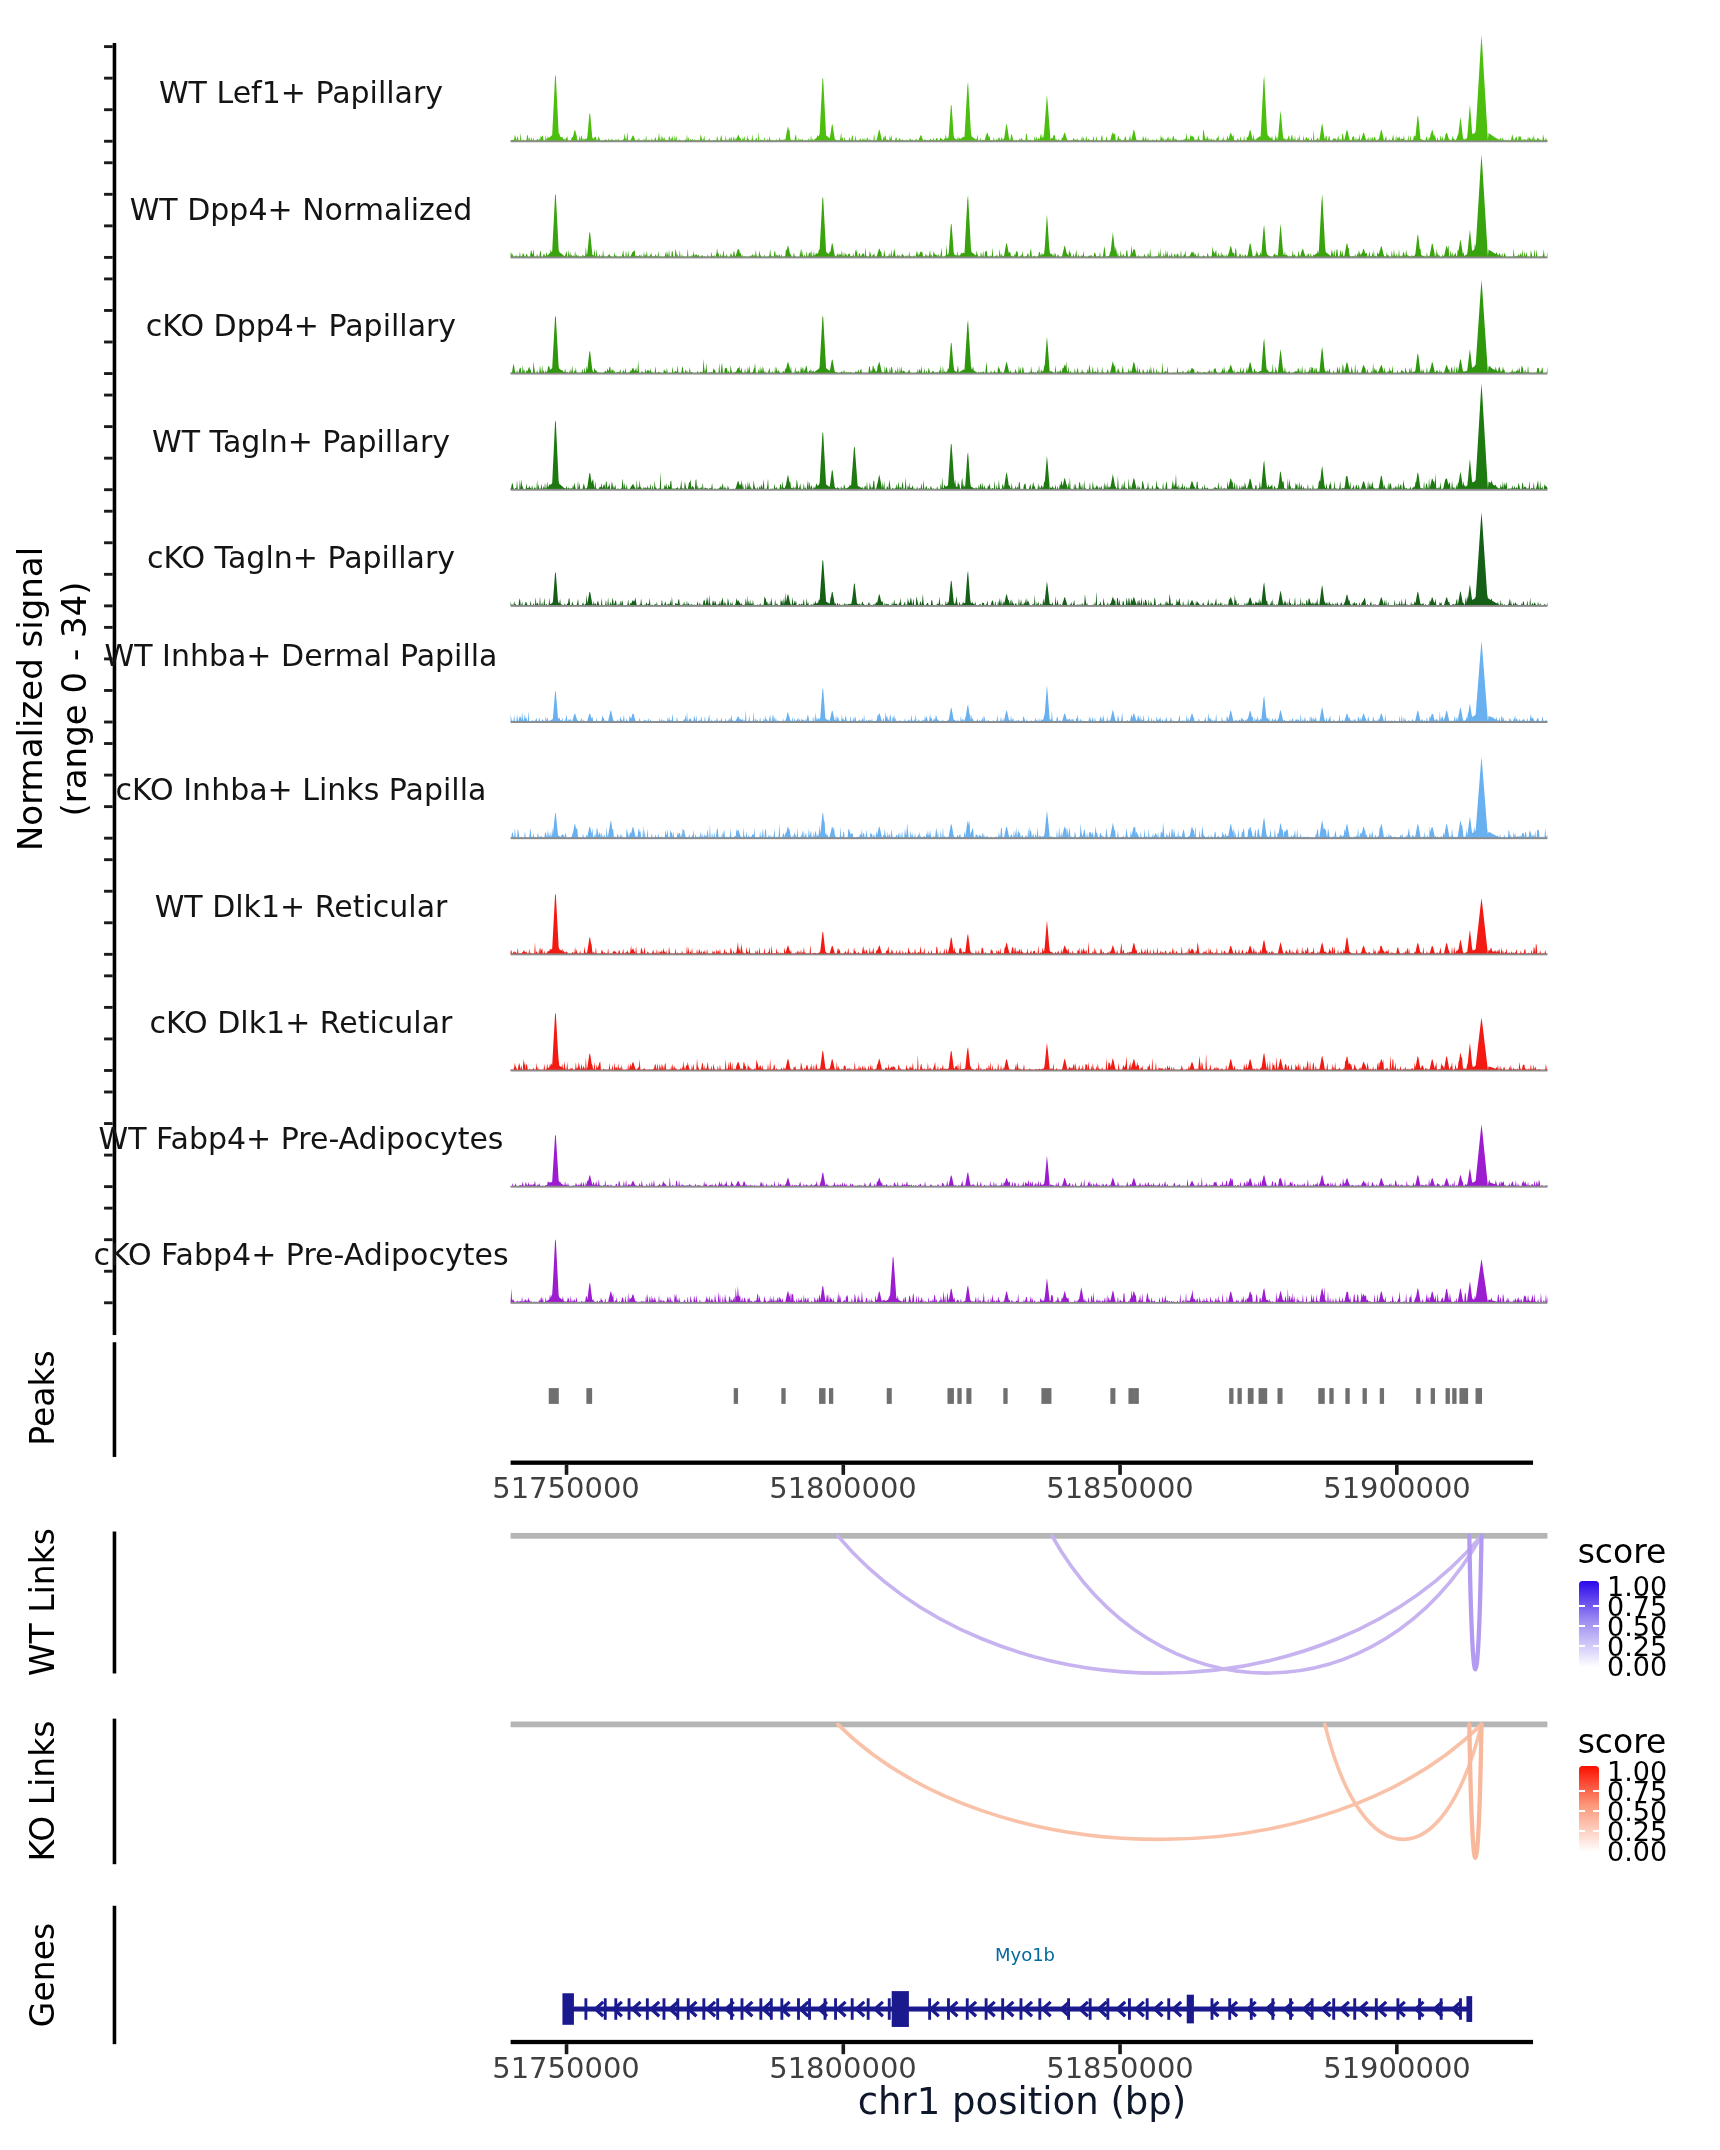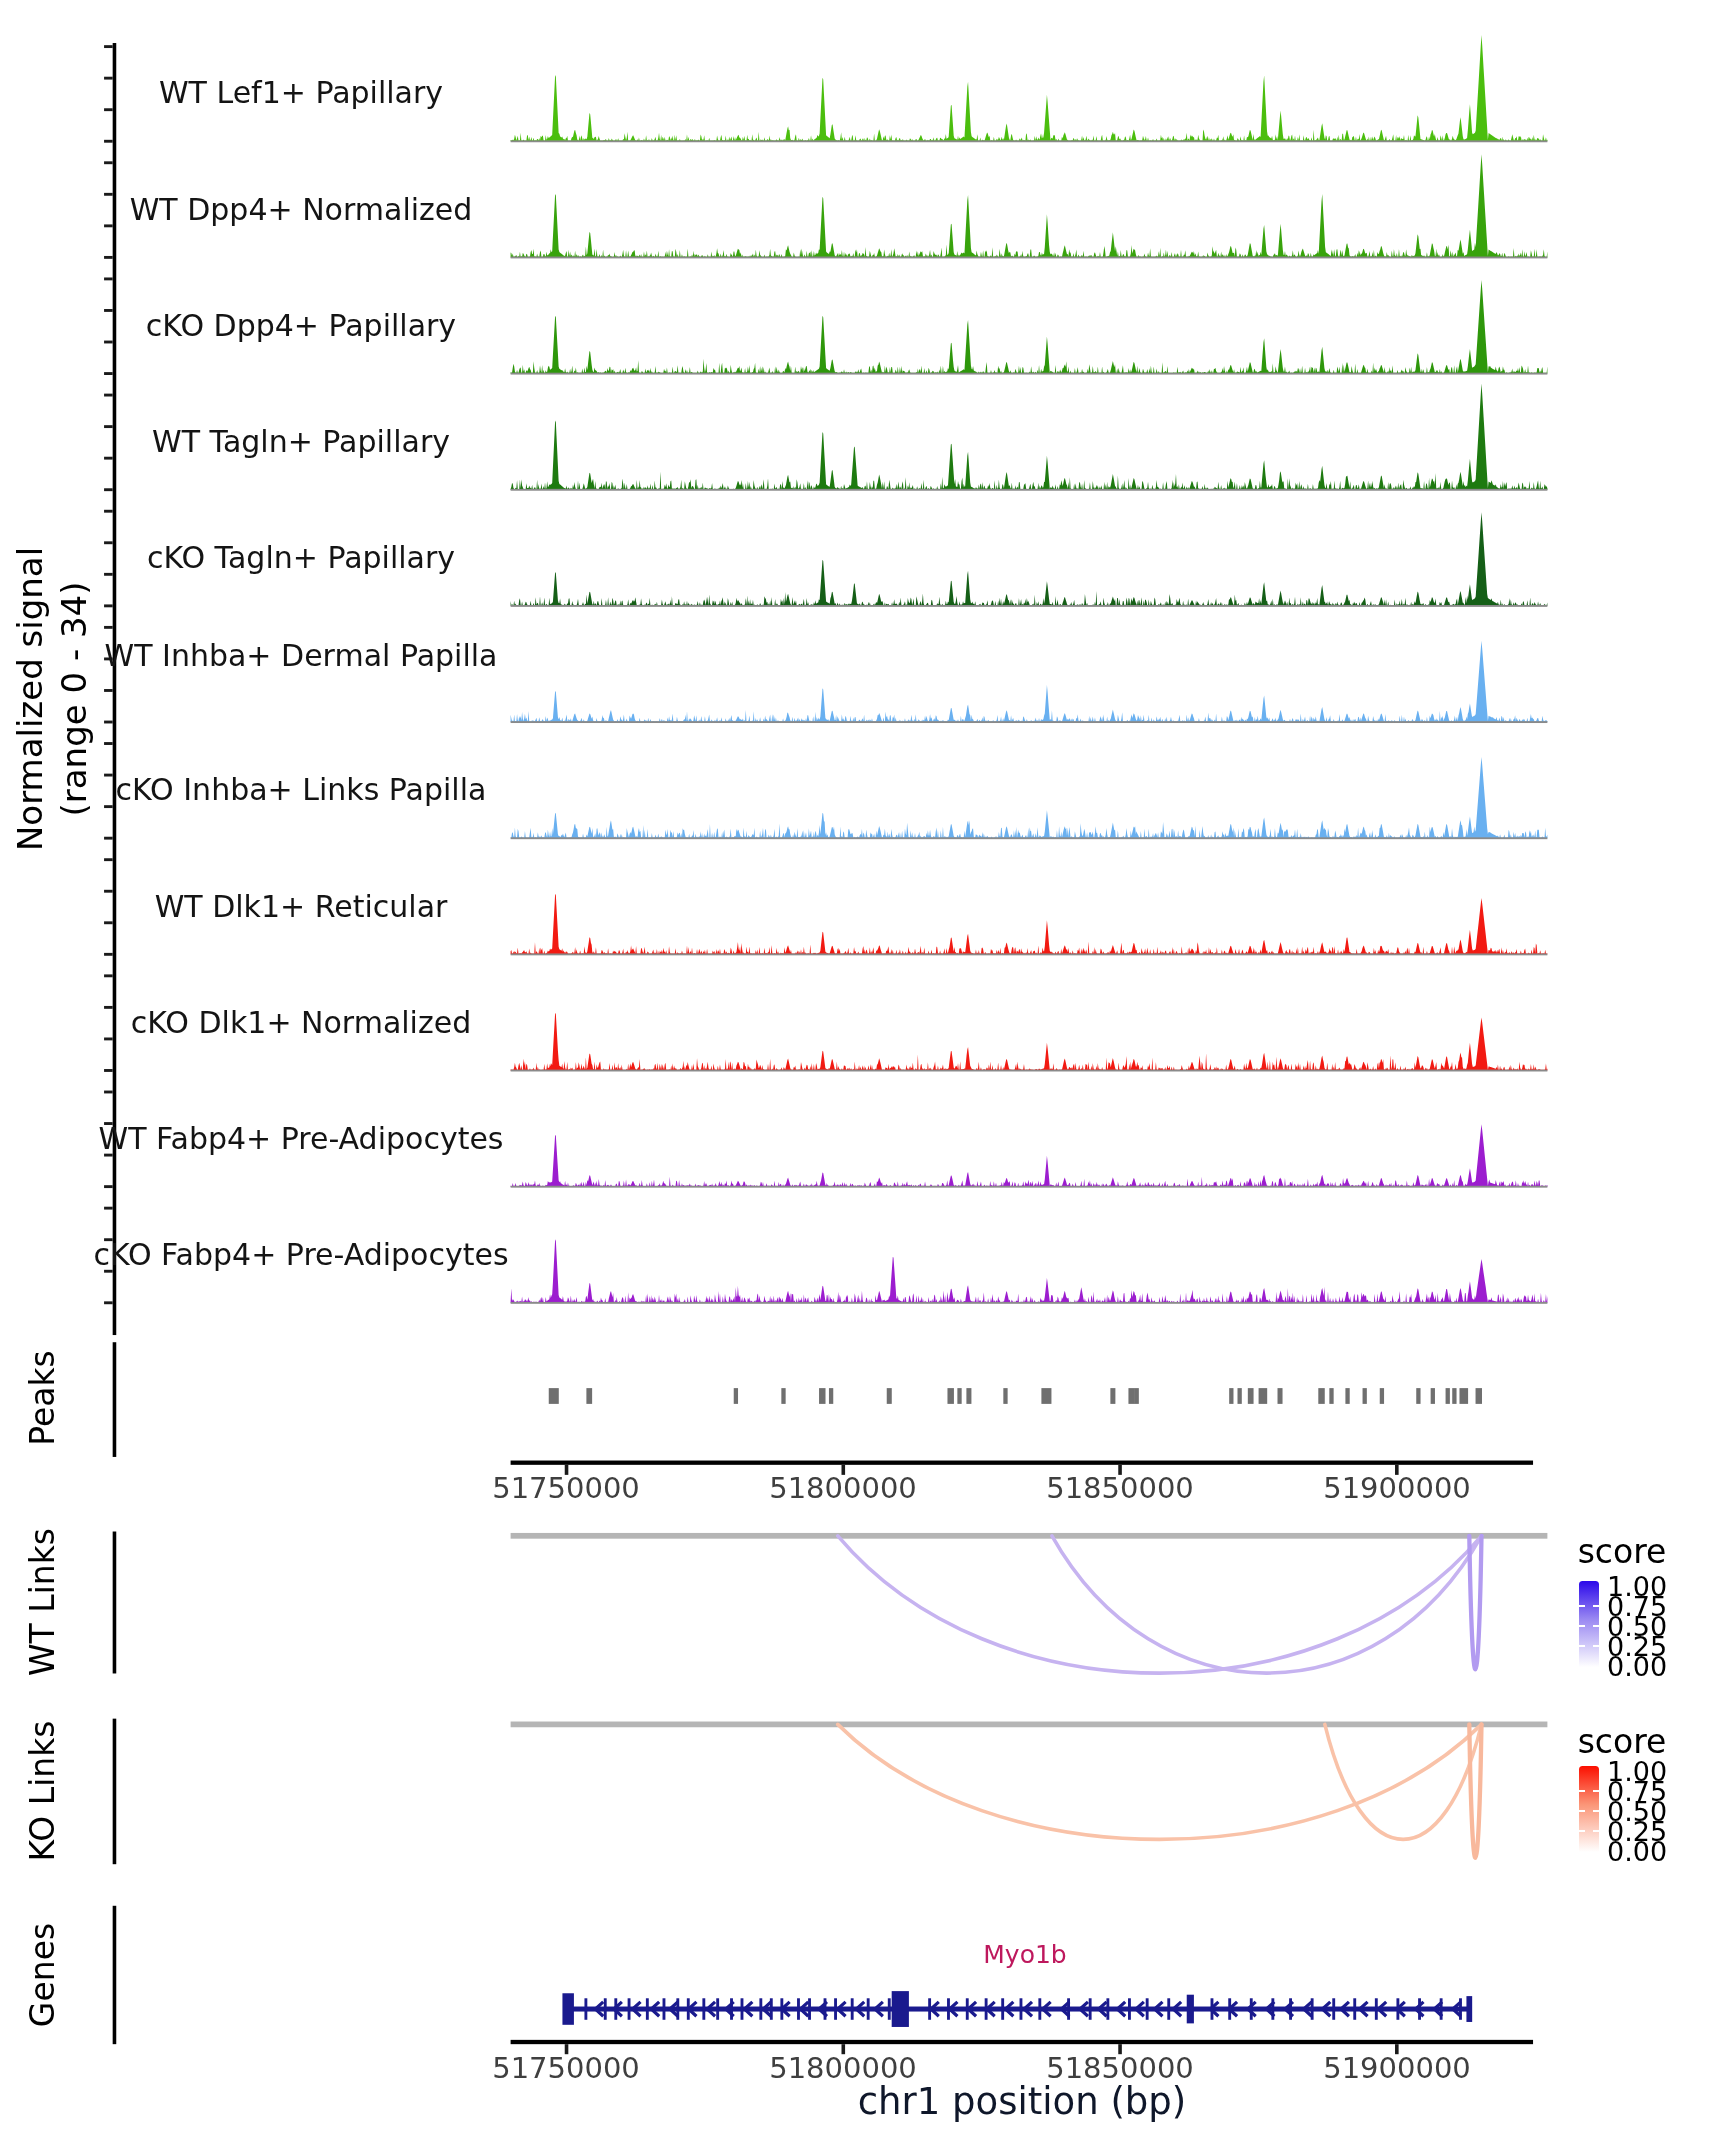--- a/index.html
+++ b/index.html
@@ -5,21 +5,21 @@
   html,body{margin:0;padding:0;background:#ffffff;}
   .fig{position:relative;width:1721px;height:2151px;background:#ffffff;
        font-family:"DejaVu Sans", sans-serif;overflow:hidden;}
   .fig svg{position:absolute;left:0;top:0;}
   .lbl{position:absolute;transform:translate(-50%,-50%);white-space:nowrap;color:#111;}
   .rot{transform:translate(-50%,-50%) rotate(-90deg);text-align:center;}
   .ylab{font-size:34px;line-height:1.3;color:#000;}
   .sec{font-size:33px;color:#000;}
   .tracklab{position:absolute;transform:translate(-50%,-50%);font-size:30px;color:#141414;white-space:nowrap;}
   .ticklab{position:absolute;transform:translate(-50%,-50%);font-size:29px;color:#3f3f3f;white-space:nowrap;}
-  .genename{font-size:25px;color:#be185d;}
+  .genename{font-size:18px;color:#0369a1;}
   .xlab{font-size:37px;color:#0f172a;}
   .legtitle{font-size:33px;color:#000;}
   .leglab{position:absolute;transform:translateY(-50%);font-size:27px;color:#000;white-space:nowrap;}
   .legbar{position:absolute;width:20px;border-radius:3.6px 3.6px 0 0;}
   .legnotch{position:absolute;width:5.7px;height:2.2px;background:#ffffff;}
 </style>
 </head>
 <body>
 
 <div class="fig">
@@ -262,21 +262,21 @@
   <div class="lbl genename" style="left:1025px;top:1954px;">Myo1b</div>
   <div class="lbl xlab" style="left:1022px;top:2101px;">chr1 position (bp)</div>
 <div class="tracklab" style="left: 301px; top: 92px;">WT Lef1+ Papillary</div>
     <div class="tracklab" style="left: 301px; top: 209px;">WT Dpp4+ Normalized</div>
     <div class="tracklab" style="left: 301px; top: 325px;">cKO Dpp4+ Papillary</div>
     <div class="tracklab" style="left: 301px; top: 441px;">WT Tagln+ Papillary</div>
     <div class="tracklab" style="left: 301px; top: 557px;">cKO Tagln+ Papillary</div>
     <div class="tracklab" style="left: 301px; top: 655px;">WT Inhba+ Dermal Papilla</div>
     <div class="tracklab" style="left: 301px; top: 789px;">cKO Inhba+ Links Papilla</div>
     <div class="tracklab" style="left: 301px; top: 906px;">WT Dlk1+ Reticular</div>
-    <div class="tracklab" style="left: 301px; top: 1022px;">cKO Dlk1+ Normalized</div>
+    <div class="tracklab" style="left: 301px; top: 1022px;">cKO Dlk1+ Reticular</div>
     <div class="tracklab" style="left: 301px; top: 1138px;">WT Fabp4+ Pre-Adipocytes</div>
     <div class="tracklab" style="left: 301px; top: 1254px;">cKO Fabp4+ Pre-Adipocytes</div>
     <div class="ticklab" style="left: 566px; top: 1488px;">51750000</div>
     <div class="ticklab" style="left: 843px; top: 1488px;">51800000</div>
     <div class="ticklab" style="left: 1120px; top: 1488px;">51850000</div>
     <div class="ticklab" style="left: 1397px; top: 1488px;">51900000</div>
     <div class="ticklab" style="left: 566px; top: 2068px;">51750000</div>
     <div class="ticklab" style="left: 843px; top: 2068px;">51800000</div>
     <div class="ticklab" style="left: 1120px; top: 2068px;">51850000</div>
     <div class="ticklab" style="left: 1397px; top: 2068px;">51900000</div>

